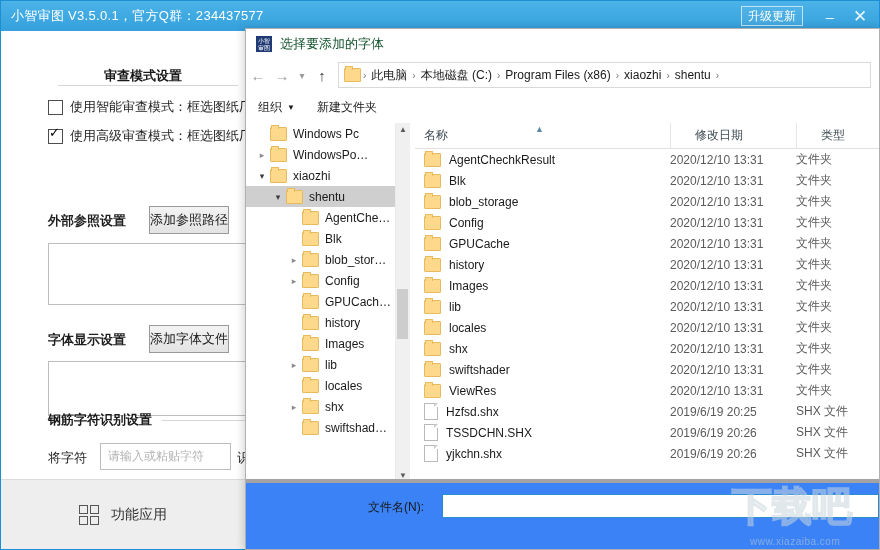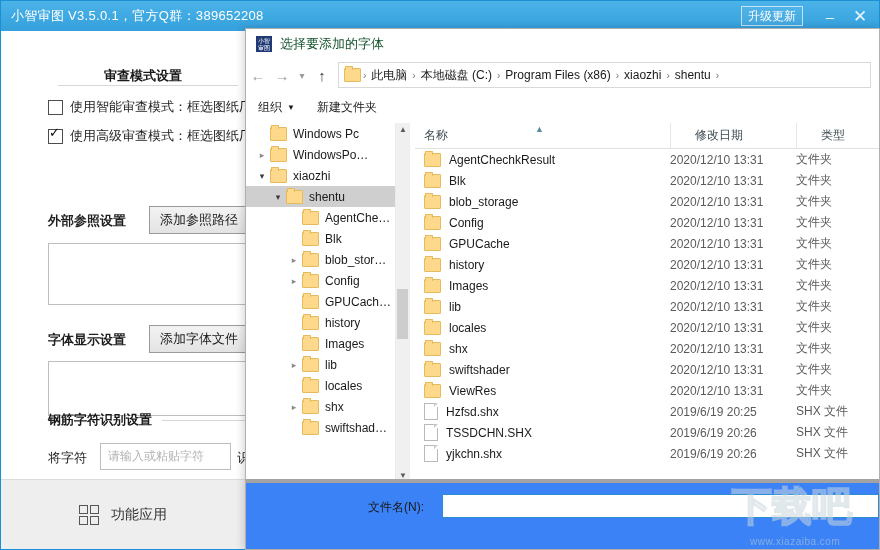--- a/index.html
+++ b/index.html
@@ -55,21 +55,21 @@
     margin-right: 7px; display: inline-block; position: relative; flex: 0 0 auto;
   }
   .chk.checked::after {
     content: "✓"; position: absolute; left: 0px; top: -4px;
     font-size: 13px; color: #000; line-height: 14px;
   }
   .lbl { position: absolute; font-size: 13px; color: #1f1f1f; white-space: nowrap; }
   .gbtn {
     position: absolute; font-size: 13px; color: #1a1a1a;
     background: linear-gradient(180deg,#f3f3f3,#e3e3e3);
-    border: 1px solid #9a9a9a; padding: 4px 10px; white-space: nowrap;
+    border: 1px solid #9a9a9a; padding: 4px 0; white-space: nowrap;
   }
   .field-box {
     position: absolute; border: 1px solid #bdbdbd; background: #fff;
   }
   .text-input {
     position: absolute; border: 1px solid #bdbdbd; background: #fff;
     font-size: 12px; color: #b3b3b3; display: flex; align-items: center;
     padding-left: 7px; box-sizing: border-box; white-space: nowrap;
   }
   .app-footer {
@@ -212,21 +212,21 @@
   }
 </style>
 </head>
 <body>
 
 <div id="root">
 
   <div class="app-window">
 
     <div class="app-titlebar">
-      <div class="app-title">小智审图 V3.5.0.1，官方Q群：389652208</div>
+      <div class="app-title">小智审图 V3.5.0.1，官方Q群：234437577</div>
       <div class="tb-right">
         <div class="upgrade-btn">升级更新</div>
         <div class="win-btn">‒</div>
         <div class="win-btn close">✕</div>
       </div>
     </div>
 
     <div class="app-body">
 
       <div class="section-head" style="left:47px; top:36px;flex-direction:column;">

